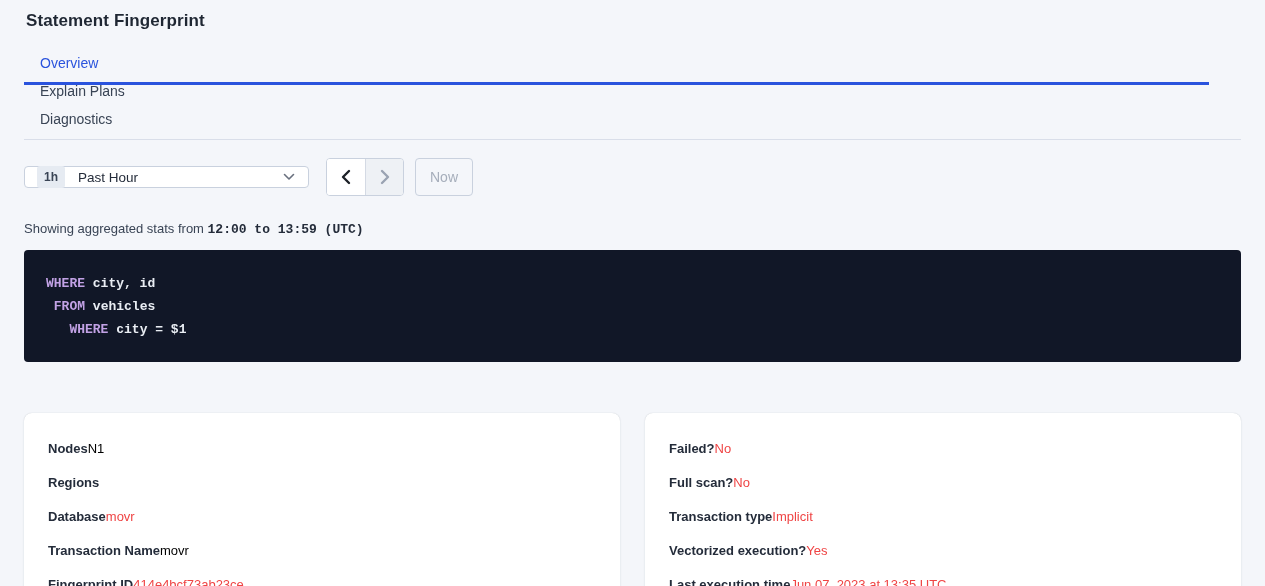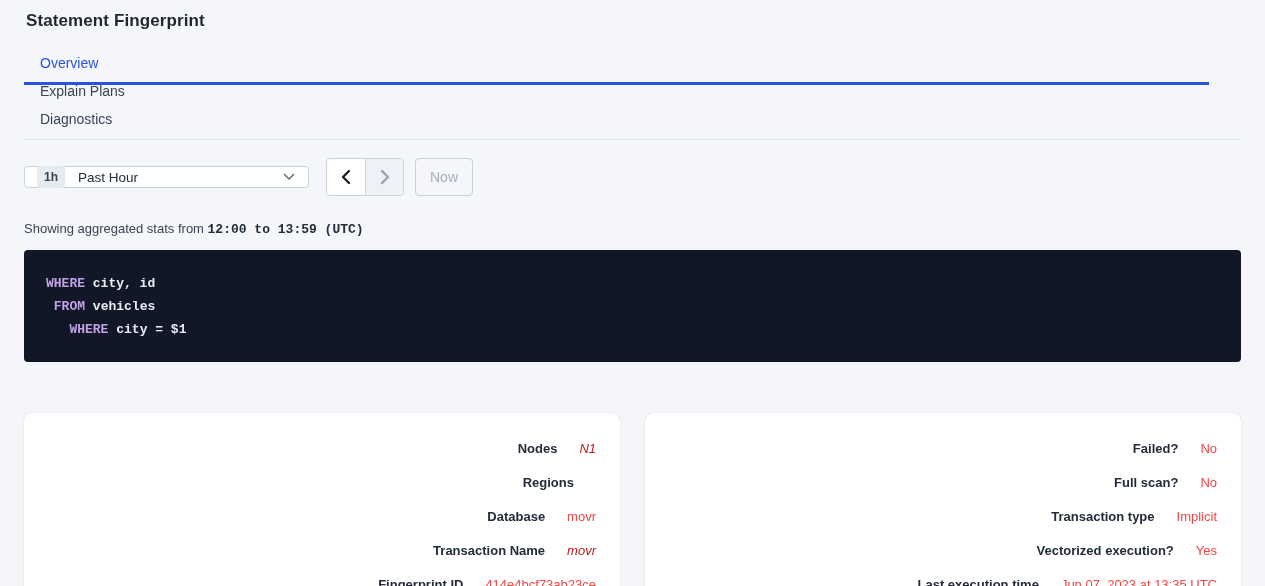--- a/index.html
+++ b/index.html
@@ -123,25 +123,25 @@
   .cards { margin-top: 51px; display: flex; gap: 25px; }
   .card {
     flex: 1;
     background: #ffffff;
     border-radius: 8px;
     padding: 18px 24px 21px;
     box-shadow: 0 1px 3px rgba(34,44,58,.06), 0 0 1px rgba(34,44,58,.22);
   }
   .info-row {
     height: 34px;
-    display: flex; align-items: center; justify-content: flex-end; gap: 22px;
+    display: flex; align-items: center; justify-content: flex-start;
   }
   .info-label { font-size: 13px; font-weight: 700; color: #242c3a; }
   .info-value { font-size: 13px; color: #ef4444; }
-  .info-value.link { color: #b91c1c; cursor: pointer; font-style: italic; }
+  .info-value.link { color: #000000; cursor: pointer; }
 
   svg { display: block; }
 </style>
 </head>
 <body>
 
 <div class="page">
 
   <h1 class="title">Statement Fingerprint</h1>
 

